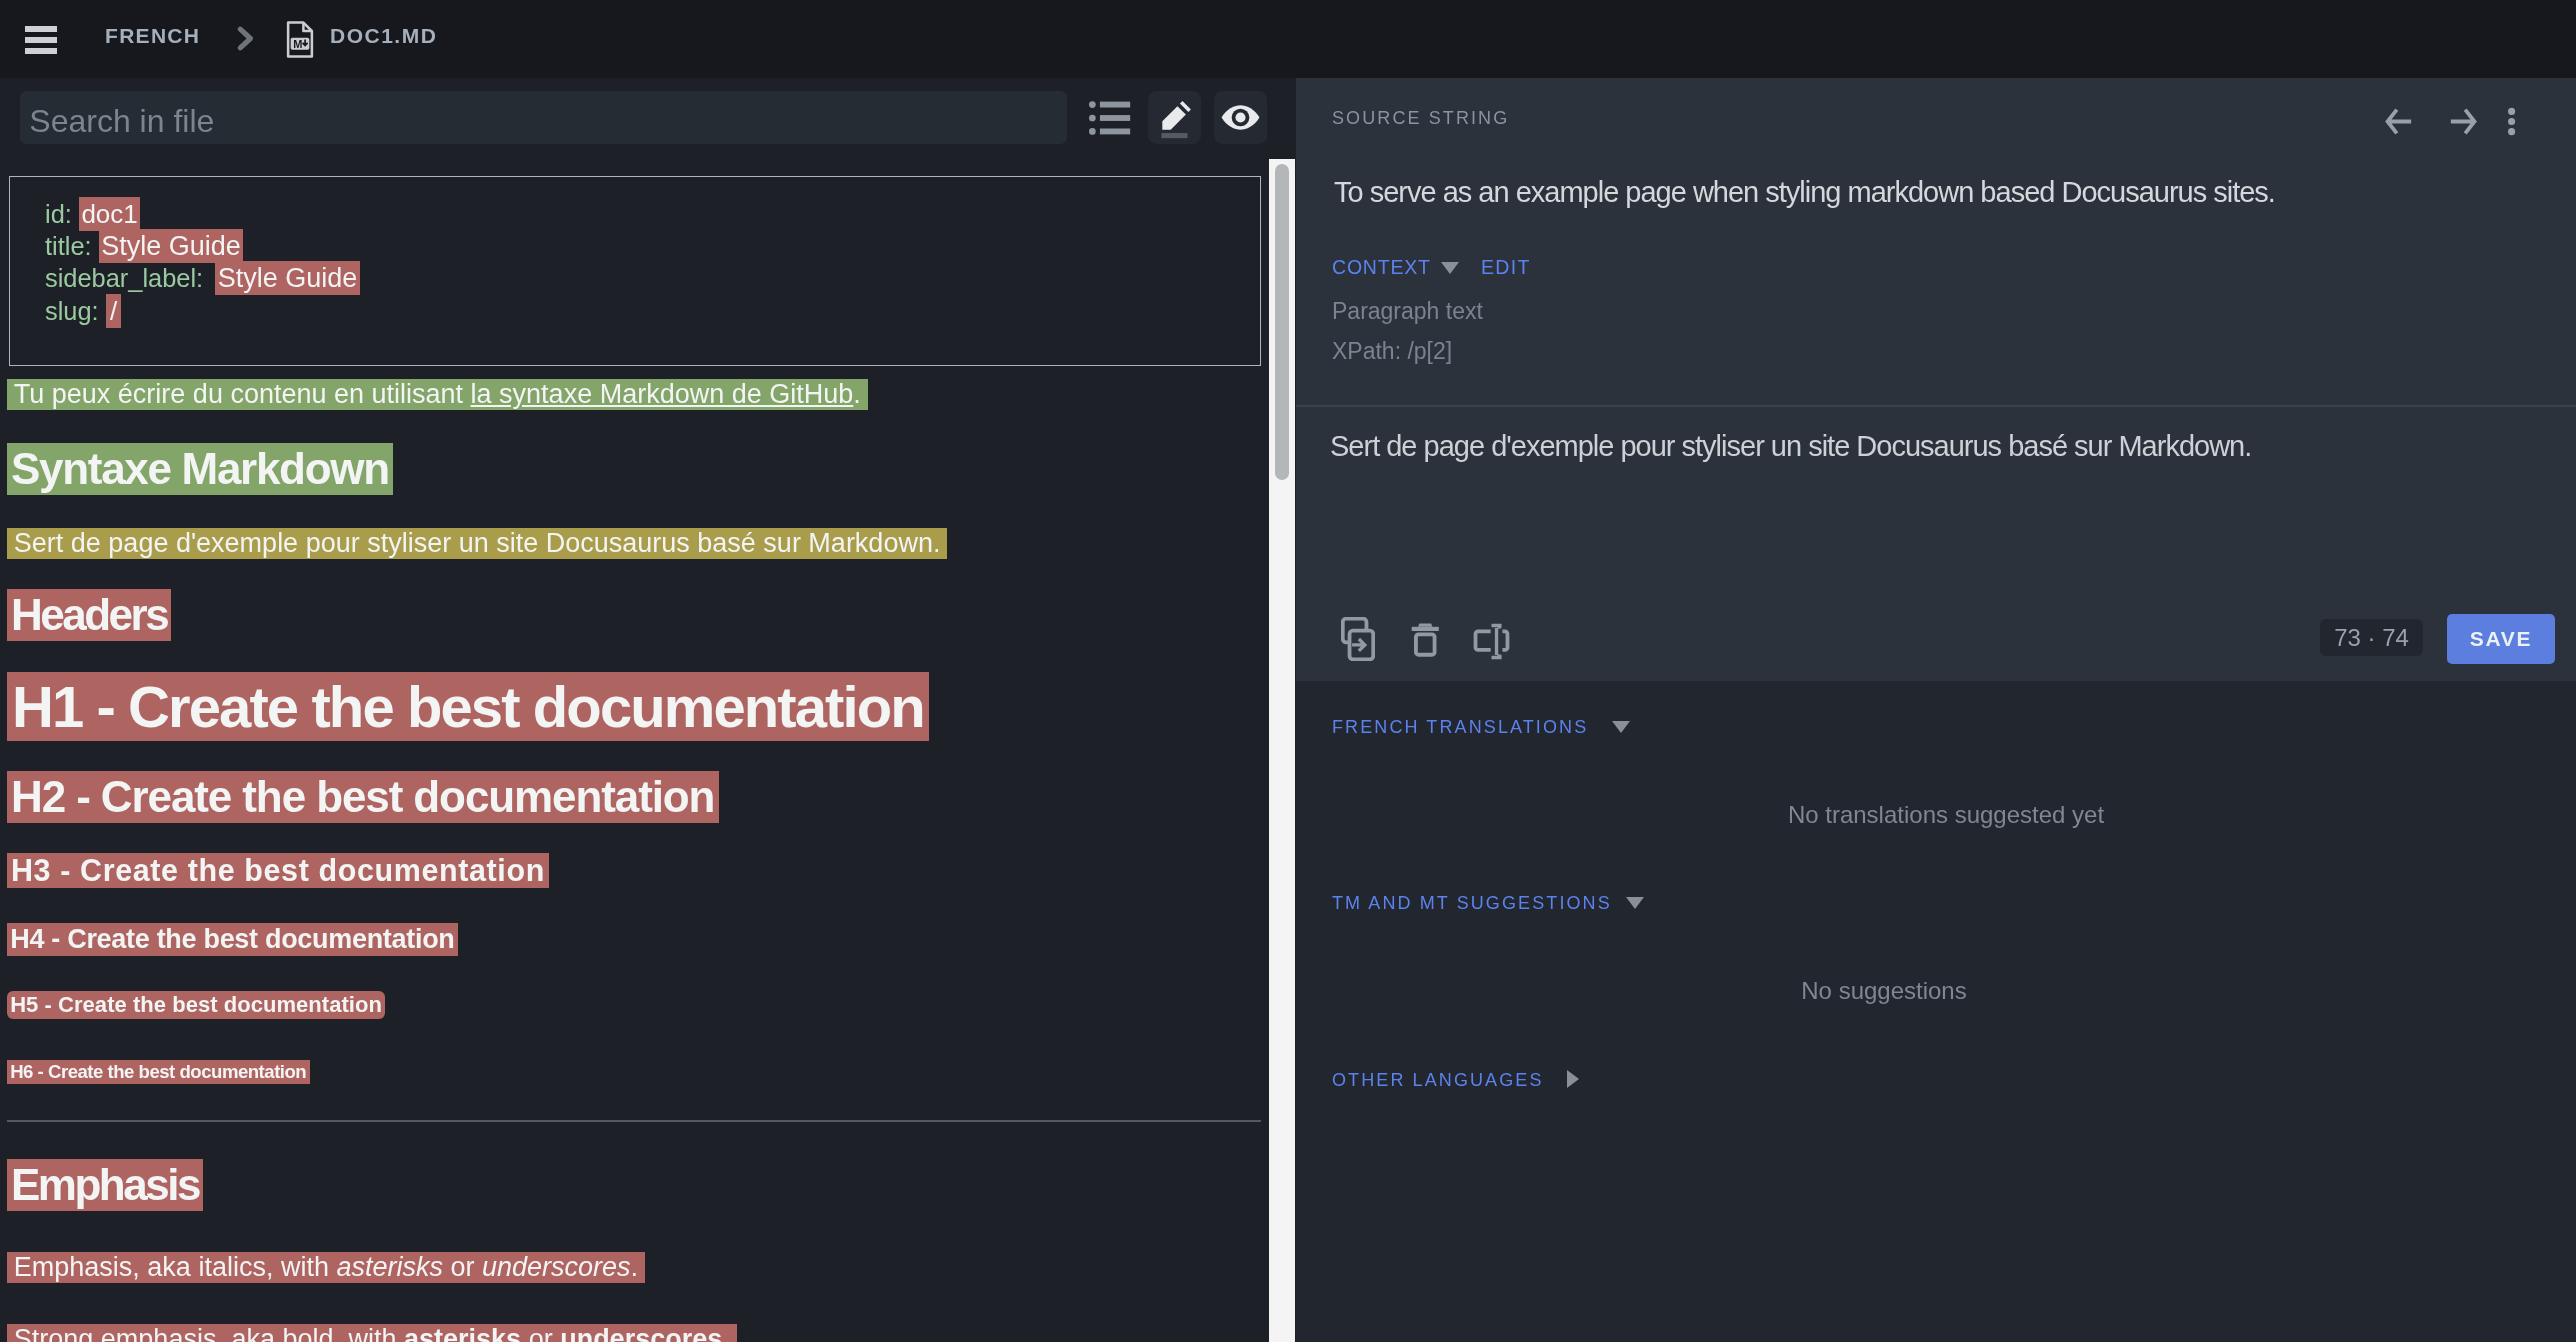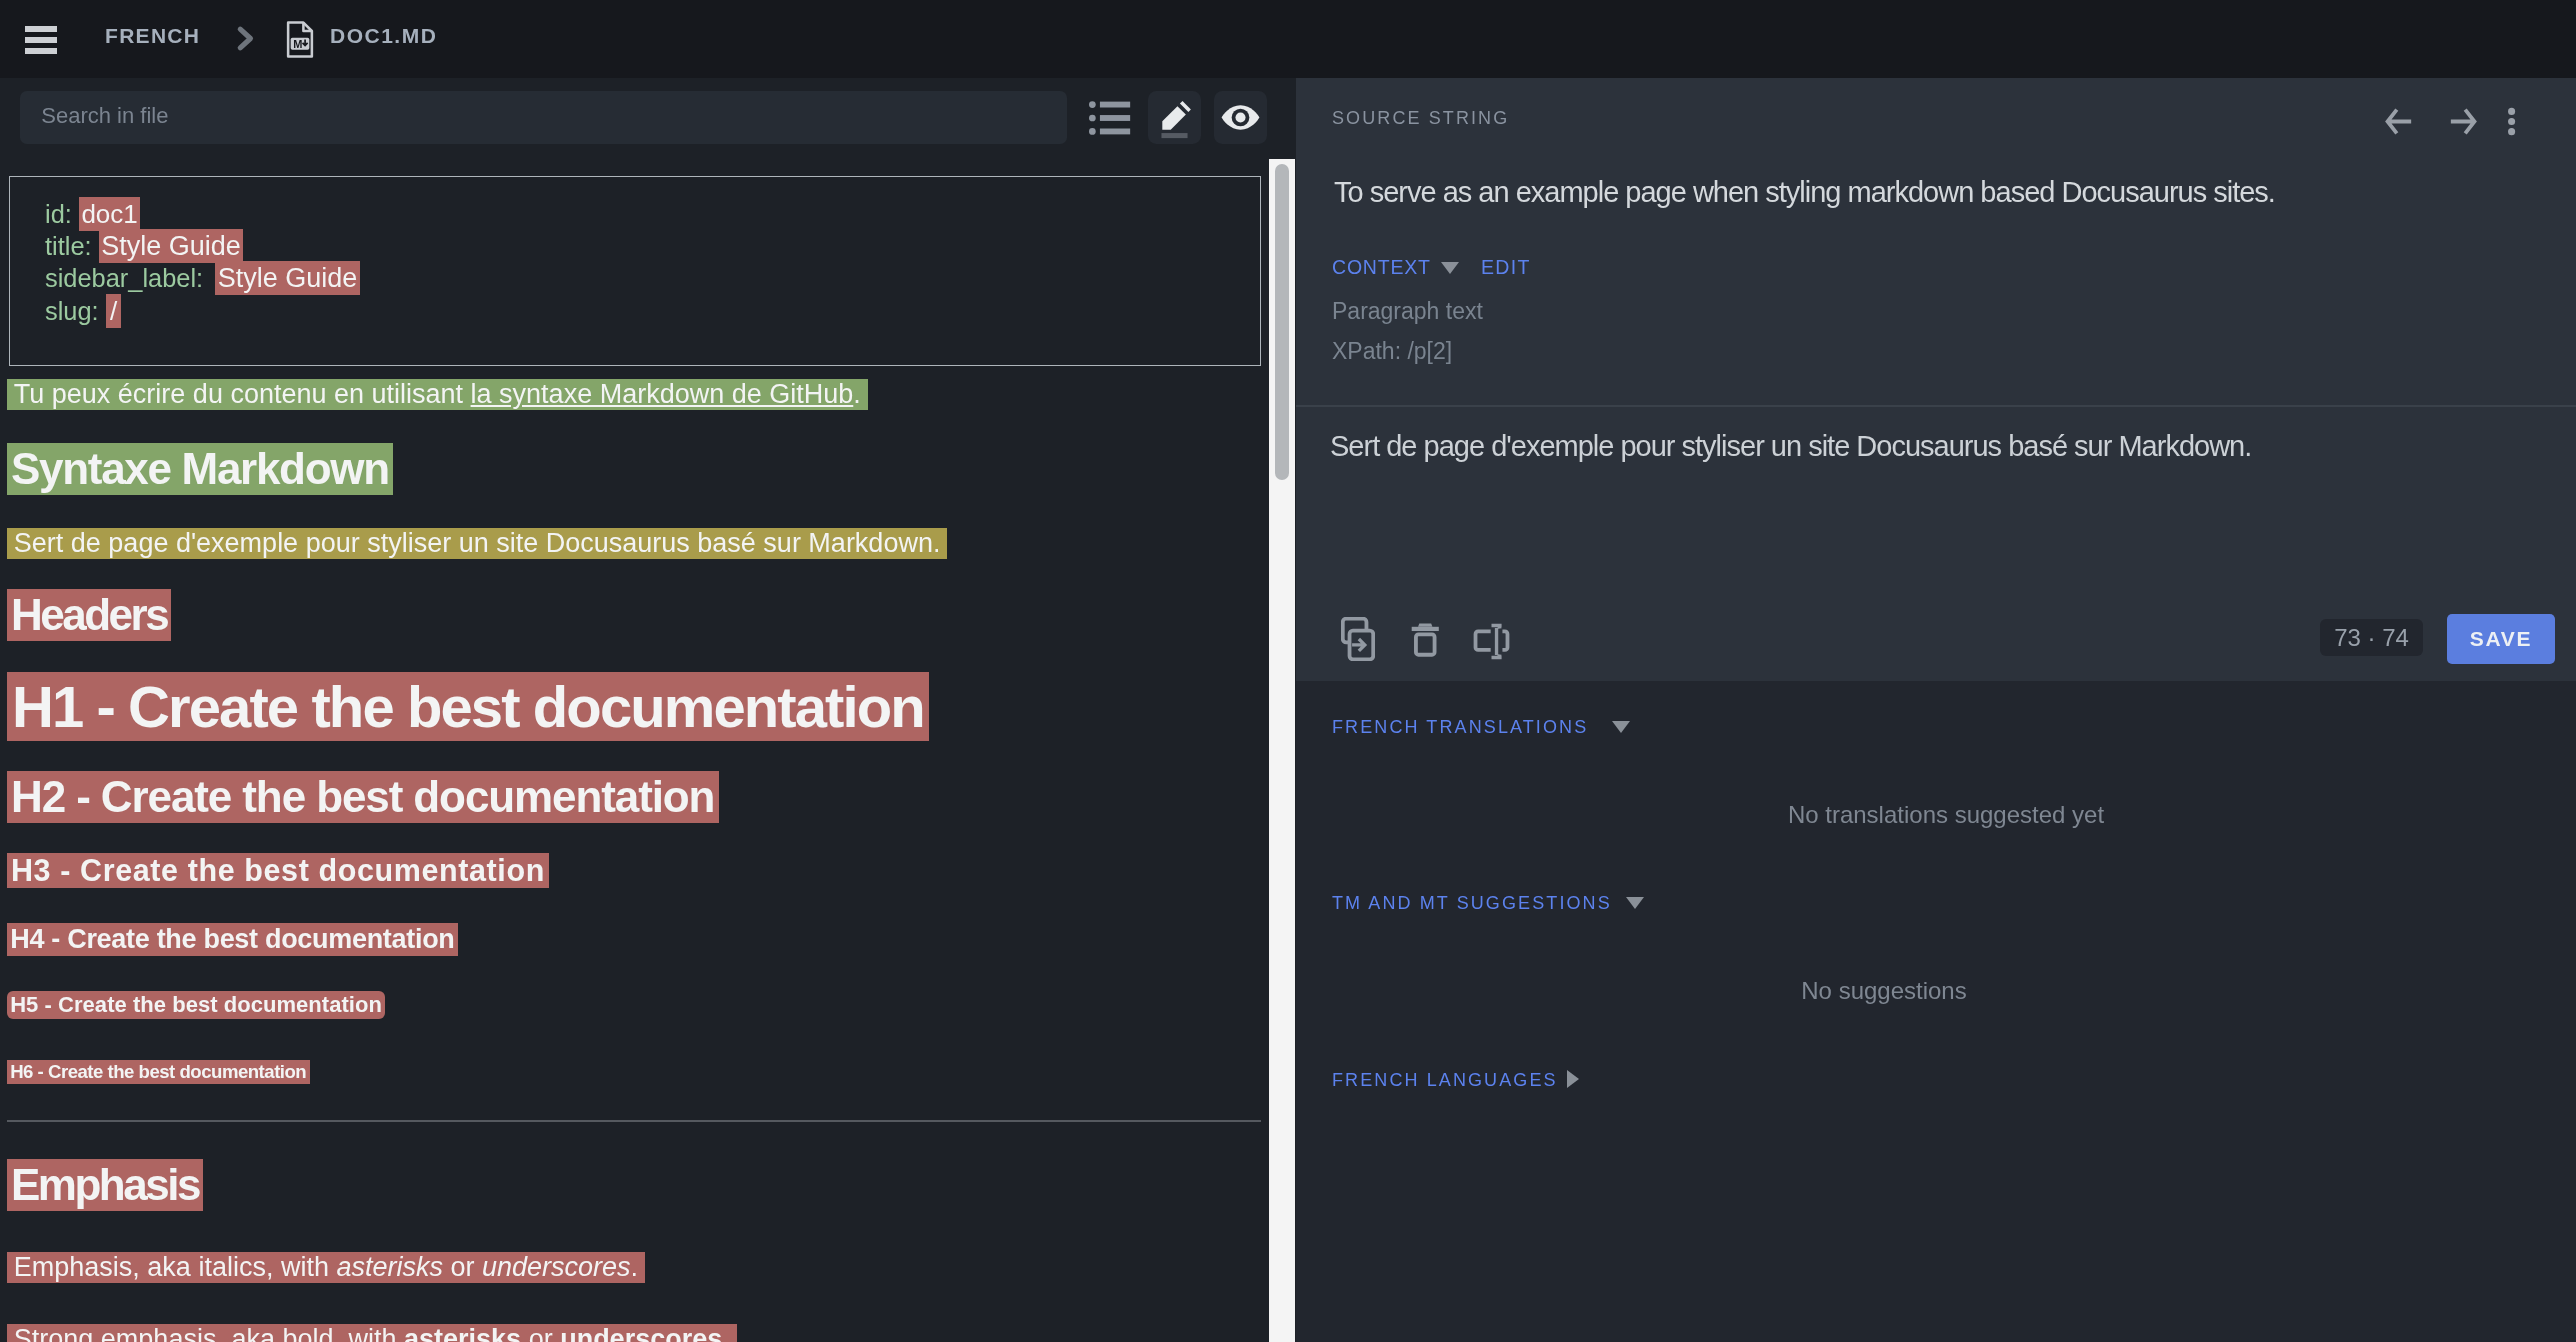--- a/index.html
+++ b/index.html
@@ -4,21 +4,21 @@
 <style>
   * { margin:0; padding:0; box-sizing:border-box; }
   html,body { width:2576px; height:1342px; }
   body { position:relative; background:#1d2127; font-family:"Liberation Sans", sans-serif; overflow:hidden; }
   .abs { position:absolute; }
   
   #topbar { left:0; top:0; width:2576px; height:78px; background:#16181d; }
   .crumb { font-weight:bold; color:#a6b0bd; font-size:21px; letter-spacing:1.3px; }
   
   #search { left:20.3px; top:91px; width:1047px; height:53px; background:#262c34; border-radius:6.8px; }
-  #search span { position:absolute; left:21px; top:12px; font-size:22px; color:#7b8490; }
+  #search span { position:absolute; left:9px; top:12px; font-size:32px; color:#7b8490; }
   .toolbtn { width:53px; height:53px; background:#252a32; border-radius:8.5px; }
   
   #sctrack { left:1269px; top:159px; width:26px; height:1183px; background:#f4f4f4; }
   #scthumb { left:1275px; top:164px; width:14.4px; height:316px; background:#b4b7ba; border-radius:10.2px; }
   
   #rtop { left:1296px; top:78px; width:1280px; height:603px; background:#2c323b; }
   #rbot { left:1296px; top:681px; width:1280px; height:661px; background:#22262e; }
   #rdivider { left:1296px; top:405px; width:1280px; height:1.7px; background:#3a414a; }
   .seclabel { font-size:18px; letter-spacing:2.1px; color:#8a93a0; }
   .bluelabel { font-size:18px; letter-spacing:2.1px; color:#5c82ee; }
@@ -158,15 +158,15 @@
 
   <div class="abs" style="left:2320px;top:619px;width:103px;height:37px;background:#22262e;border-radius:6px;text-align:center;line-height:37px;font-size:24px;color:#99a1ab">73 · 74</div>
   <div class="abs" style="left:2447px;top:614px;width:108px;height:50px;background:#5b7edf;border-radius:5.1px;text-align:center;line-height:50px;font-size:21px;font-weight:bold;letter-spacing:1.7px;color:#edf0f4">SAVE</div>
 
   <div class="abs bluelabel" style="left:1332px;top:717px">FRENCH TRANSLATIONS</div>
   <div class="abs tri-d" style="left:1612px;top:721px"></div>
   <div class="abs" style="left:1306px;top:801px;width:1280px;text-align:center;font-size:24px;color:#7f8792">No translations suggested yet</div>
   <div class="abs bluelabel" style="left:1332px;top:893px">TM AND MT SUGGESTIONS</div>
   <div class="abs tri-d" style="left:1626px;top:897px"></div>
   <div class="abs" style="left:1296px;top:977px;width:1176px;text-align:center;font-size:24px;color:#7f8792">No suggestions</div>
-  <div class="abs bluelabel" style="left:1332px;top:1070px">FRENCH LANGUAGES</div>
+  <div class="abs bluelabel" style="left:1332px;top:1070px">OTHER LANGUAGES</div>
   <div class="abs tri-r" style="left:1567px;top:1070px"></div>
 
 
 </body></html>

